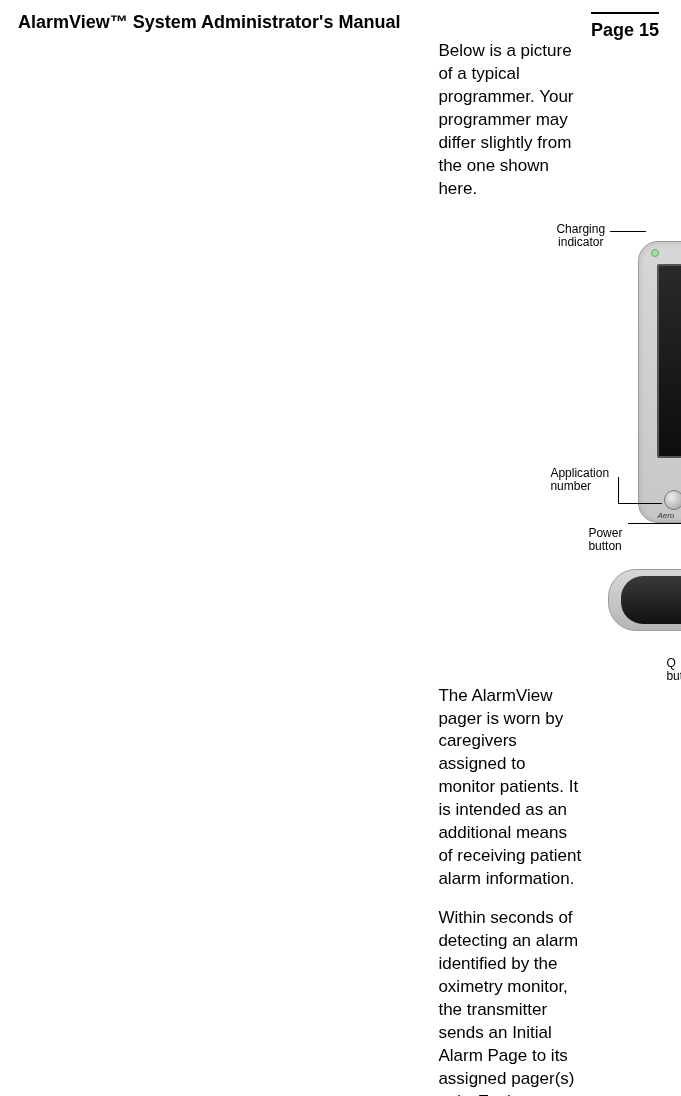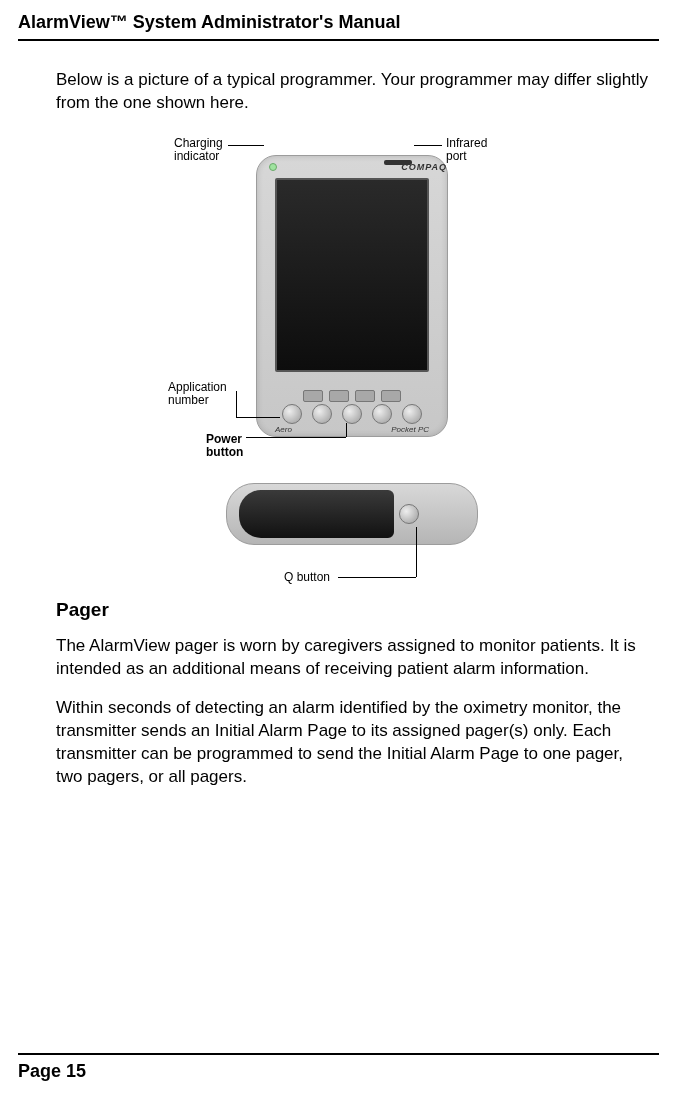--- a/index.html
+++ b/index.html
@@ -8,25 +8,24 @@
     font-family: Arial, Helvetica, sans-serif;
     font-size: 17px;
     color: #000;
     width: 681px;
     height: 1096px;
     box-sizing: border-box;
     position: relative;
     background: #fff;
   }
   .page {
-    padding: 12px 22px 4px 18px;
+    padding: 12px 22px 15px 18px;
     box-sizing: border-box;
     height: 100%;
     display: flex;
-    flex-direction: column;
   }
   .header-title {
     font-weight: bold;
     font-size: 18px;
     margin-bottom: 6px;
   }
   .rule {
     border: none;
     border-top: 2px solid #000;
     margin: 0;
@@ -193,46 +192,45 @@
         <div class="brand-bar">
           <span>Aero</span>
           <span>Pocket PC</span>
         </div>
       </div>
 
       <div class="device-side">
         <div class="qbtn"></div>
       </div>
 
-      <div class="callout" style="left:118px; top:4px; white-space:pre;">Charging
+      <div class="callout" style="left:118px; top:4px; white-space:pre;text-align:center;">Charging
 indicator</div>
       <div class="leader" style="left:172px; top:12px; width:36px; height:1px;"></div>
 
       <div class="callout" style="left:390px; top:4px; white-space:pre;">Infrared
 port</div>
       <div class="leader" style="left:358px; top:12px; width:28px; height:1px;"></div>
 
       <div class="callout" style="left:112px; top:248px; white-space:pre;">Application
 number</div>
       <div class="leader" style="left:180px; top:258px; width:1px; height:26px;"></div>
       <div class="leader" style="left:180px; top:284px; width:44px; height:1px;"></div>
 
-      <div class="callout" style="left:150px; top:300px; white-space:pre;font-weight:bold;">Power
+      <div class="callout" style="left:150px; top:308px; white-space:pre;">Power
 button</div>
       <div class="leader" style="left:190px; top:304px; width:1px; height:-0px;"></div>
       <div class="leader" style="left:190px; top:304px; width:100px; height:1px;"></div>
       <div class="leader" style="left:290px; top:290px; width:1px; height:14px;"></div>
 
       <div class="callout" style="left:228px; top:438px;">Q button</div>
       <div class="leader" style="left:282px; top:444px; width:78px; height:1px;"></div>
       <div class="leader" style="left:360px; top:394px; width:1px; height:50px;"></div>
     </div>
 
 
-    <div class="sec-heading">Pager</div>
 
     <div class="para">The AlarmView pager is worn by caregivers assigned to monitor patients. It is intended as an additional means of receiving patient alarm information.</div>
     <div class="para">Within seconds of detecting an alarm identified by the oximetry monitor, the transmitter sends an Initial Alarm Page to its assigned pager(s) only. Each transmitter can be programmed to send the Initial Alarm Page to one pager, two pagers, or all pagers.</div>
 
   </div>
 
   <div class="footer">
     <span>Page 15</span>
   </div>
 </div>

